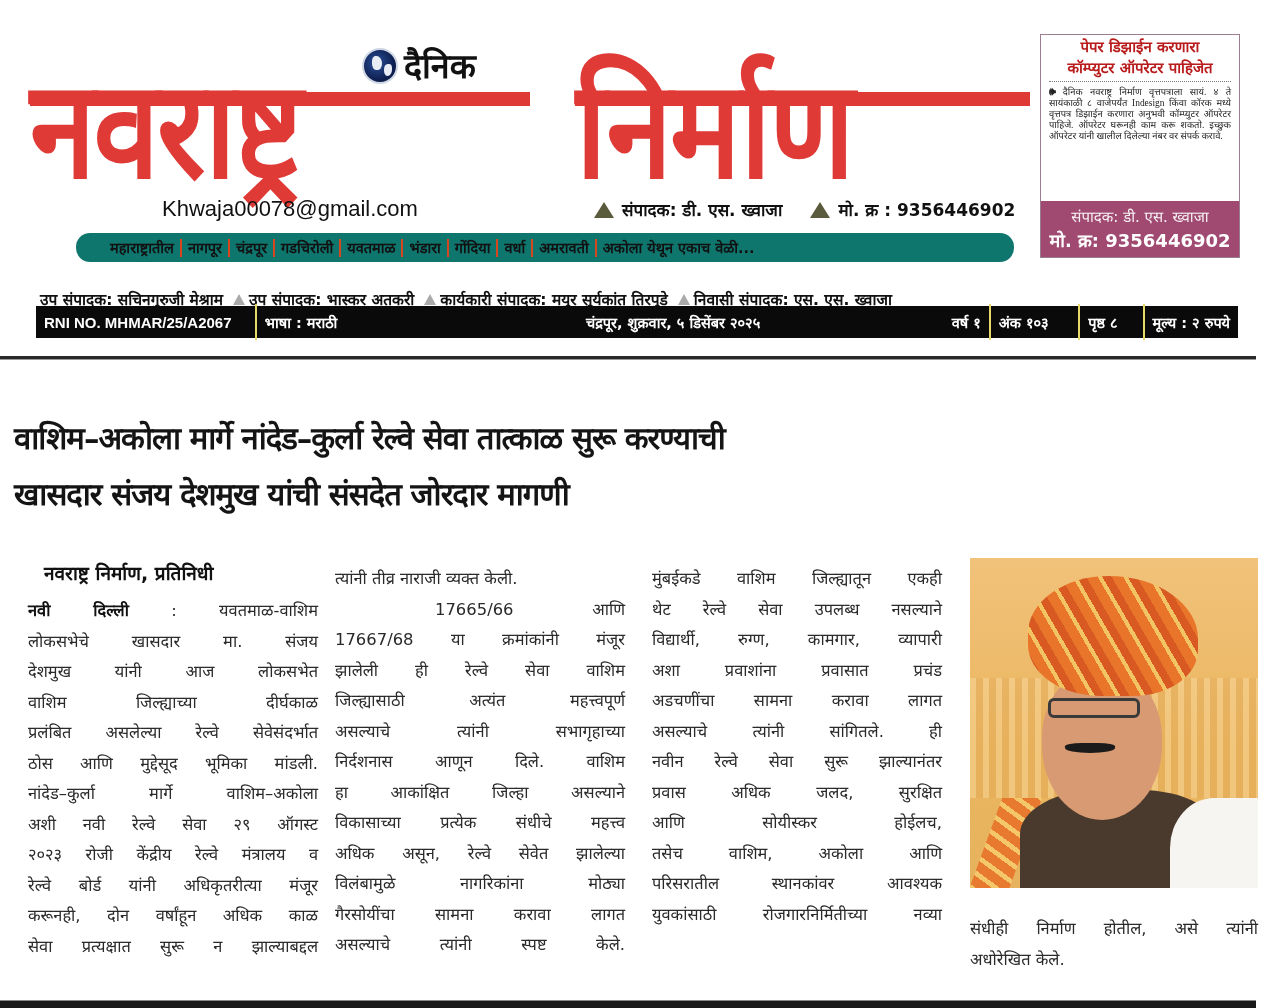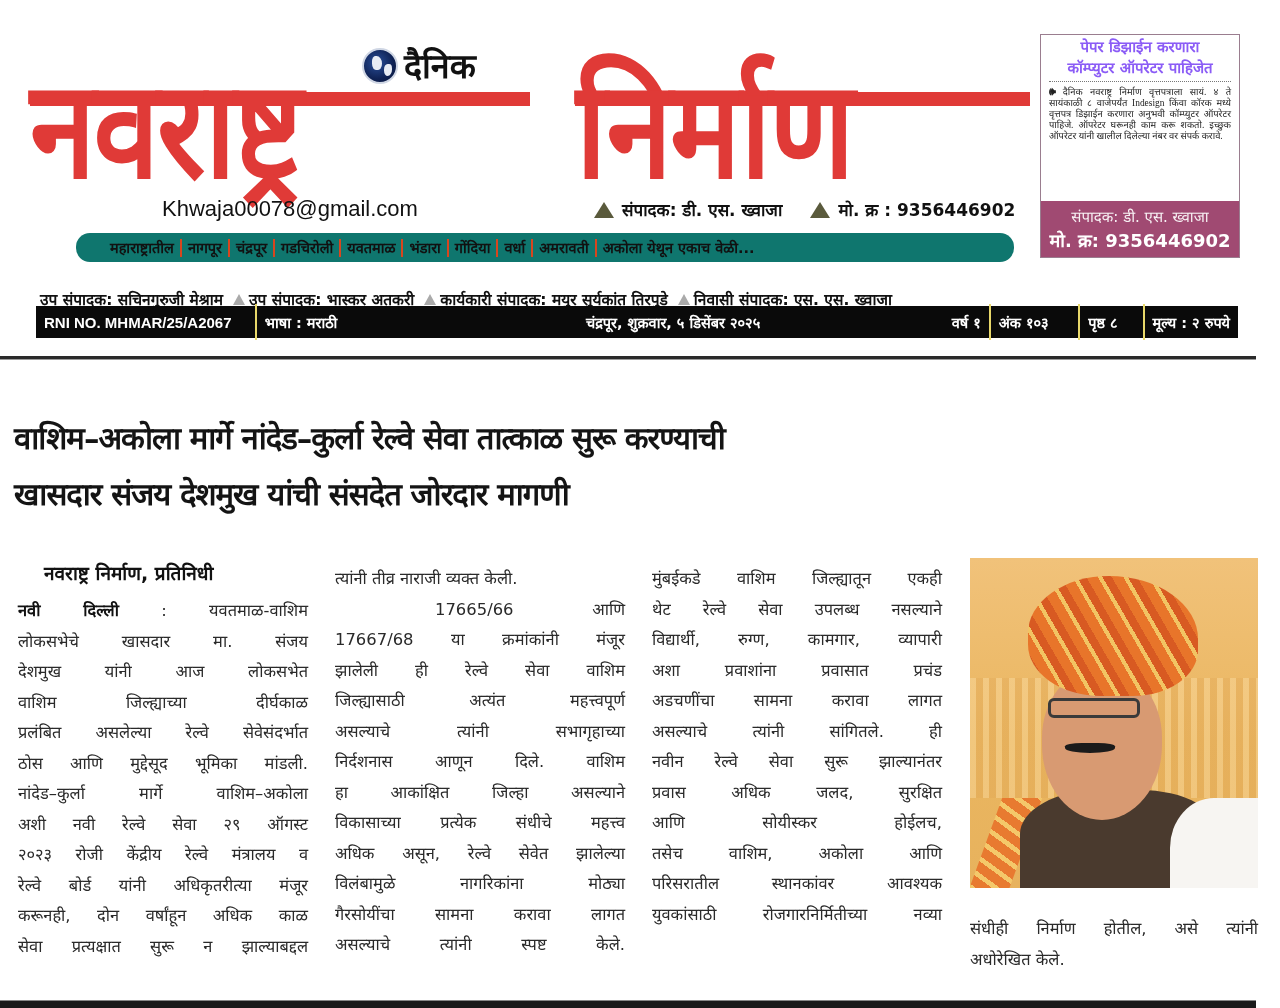--- a/index.html
+++ b/index.html
@@ -24,21 +24,21 @@
   .logo-bar.b1 { left: 30px; width: 500px; }
   .logo-bar.b2 { left: 575px; width: 455px; }
 
   .email { position: absolute; left: 162px; top: 196px; font-family: "Liberation Sans", sans-serif; font-size: 22px; color: #111; }
   .editor-line { position: absolute; left: 594px; top: 198px; font-size: 17px; font-weight: bold; color: #111; display: flex; align-items: center; gap: 6px; }
   .tri { display: inline-block; width: 0; height: 0; border-left: 10px solid transparent; border-right: 10px solid transparent; border-bottom: 16px solid #5a5a3c; margin-right: 2px; }
   .editor-line .sep { width: 16px; }
 
   
   .ad-box { position: absolute; left: 1040px; top: 34px; width: 200px; height: 224px; border: 1px solid #9a7d8f; background: #fff; }
-  .ad-title { text-align: center; color: #8b5cf6; font-weight: bold; font-size: 15px; line-height: 21px; padding-top: 2px; }
+  .ad-title { text-align: center; color: #b91c1c; font-weight: bold; font-size: 15px; line-height: 21px; padding-top: 2px; }
   .ad-dots { margin: 2px 8px; border-top: 1px dotted #777; }
   .ad-body { font-size: 9.4px; line-height: 11px; color: #222; padding: 2px 8px 0 8px; text-align: justify; font-family: Liberation Serif, serif; }
   .ad-spk { font-weight: bold; font-size: 11px; margin-right: 2px; }
   .ad-foot { position: absolute; left: 0; bottom: 0; width: 100%; height: 56px; background: #a04a72; color: #fff; text-align: center; }
   .ad-foot .l1 { font-size: 15px; line-height: 24px; padding-top: 4px; opacity: 0.92; }
   .ad-foot .l2 { font-size: 18px; font-weight: bold; line-height: 24px; }
 
   
   .cities { position: absolute; left: 76px; top: 233px; width: 938px; height: 29px; background: #0f766e;
             border-radius: 14px; display: flex; align-items: center; padding-left: 28px; font-weight: bold; font-size: 14.5px; color: #111; white-space: nowrap; }
@@ -63,21 +63,21 @@
 
   .rule { position: absolute; left: 0; top: 356px; width: 1256px; height: 4px; background: #2a2a2a; border-bottom: 1px solid #999; }
 
   
   .headline { position: absolute; left: 14px; top: 410px; width: 1250px; font-size: 31px; font-weight: bold; color: #141414; line-height: 56px; letter-spacing: -1px; white-space: nowrap; }
 
   .byline { position: absolute; left: 44px; top: 560px; font-size: 19px; font-weight: bold; color: #111; }
 
   .col { position: absolute; top: 596px; font-family: "DejaVu Sans", sans-serif; font-size: 16.4px; line-height: 30.5px; color: #2a2a2a; text-align: justify; text-align-last: justify; }
   .col .line { display: block; white-space: nowrap; text-align: justify; text-align-last: justify; }
-  .col1 { left: 18px; width: 290px; }
+  .col1 { left: 28px; width: 290px; }
   .col2 { left: 335px; top: 564px; width: 290px; }
   .col3 { left: 652px; top: 564px; width: 290px; }
   .col4 { left: 970px; top: 914px; width: 288px; }
   .dateline { font-weight: bold; color: #111; }
 
   .photo { position: absolute; left: 970px; top: 558px; width: 288px; height: 330px; overflow: hidden;
            background: linear-gradient(180deg, #f1c27a 0%, #eab660 55%, #e7b25d 100%); }
   .photo .crowd { position: absolute; left: 0; top: 120px; width: 100%; height: 120px;
                   background: repeating-linear-gradient(90deg, rgba(255,230,180,0.35) 0 6px, rgba(220,160,80,0.25) 6px 13px); }
   .photo .turban { position: absolute; left: 58px; top: 18px; width: 170px; height: 120px; border-radius: 50% 55% 40% 45%;

